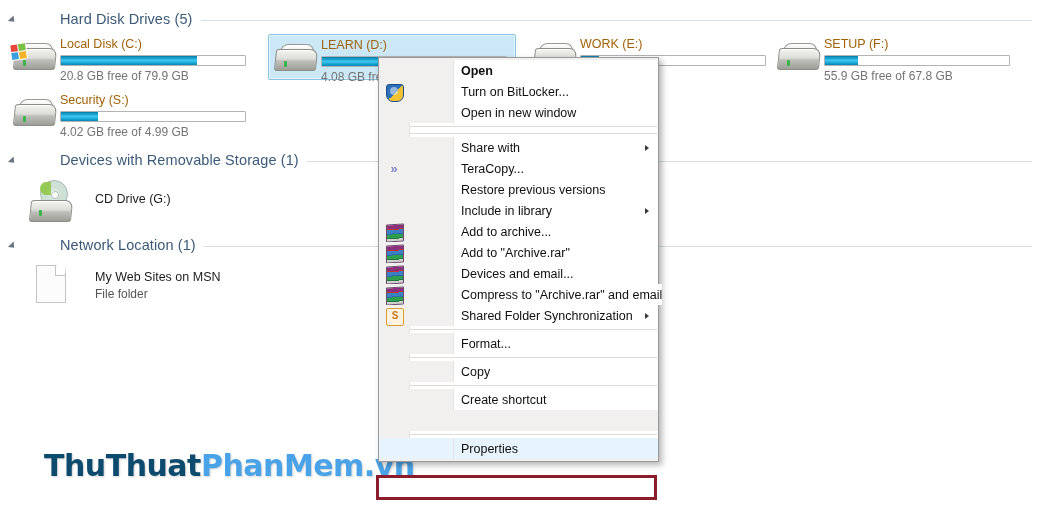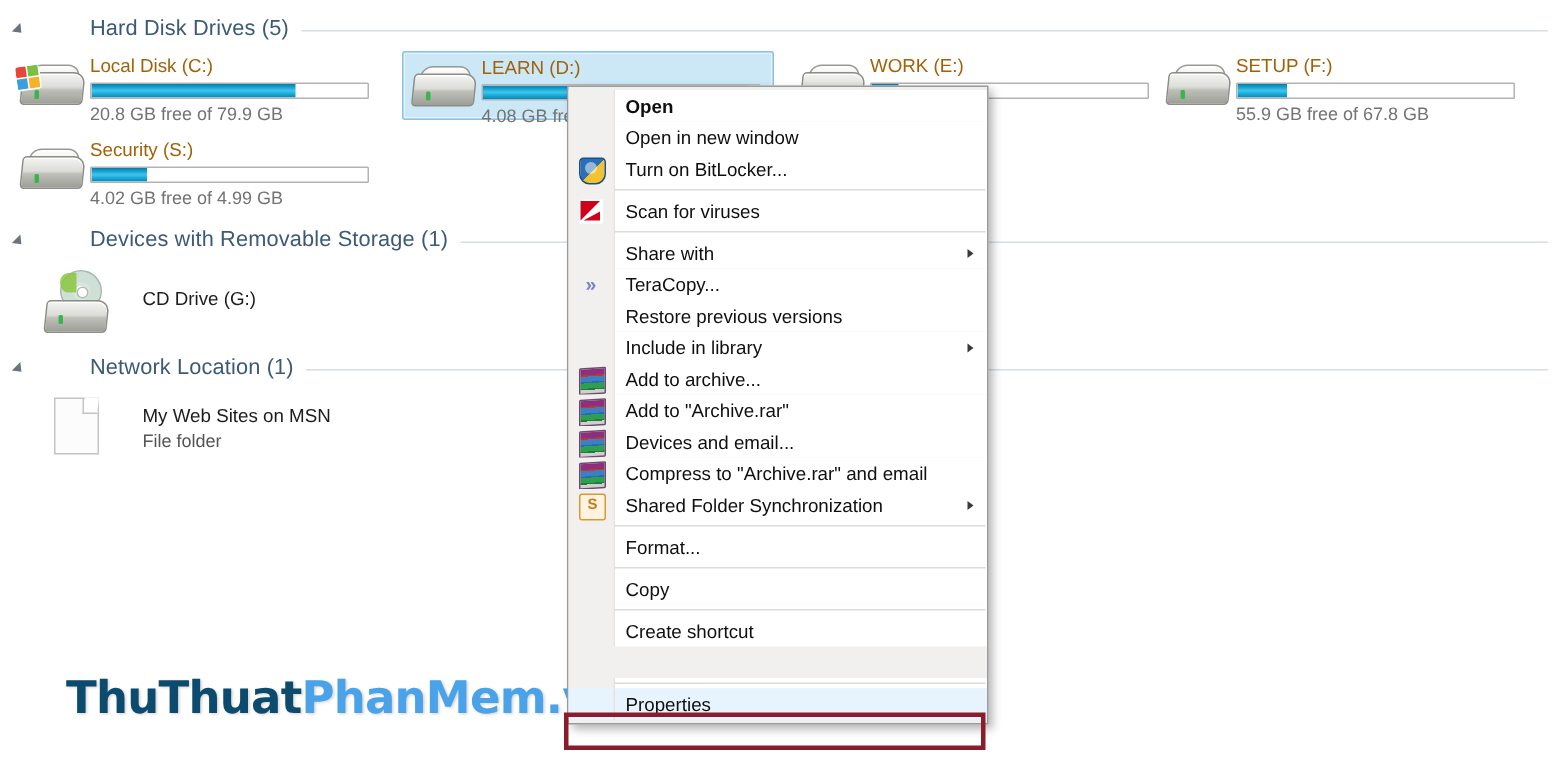--- a/index.html
+++ b/index.html
@@ -268,20 +268,21 @@
     box-sizing: border-box;
     font-size: 12.5px;
   }
   .mi {
     display: flex;
     align-items: center;
     height: 21px;
     padding: 0 0 0 0;
     position: relative;
     background: #f1f0ef;
+    gap: 44px;
   }
   .mi-gutter {
     width: 30px;
     flex: 0 0 auto;
     height: 21px;
     position: relative;
   }
   .mi-body {
     flex: 1 1 auto;
     height: 21px;
@@ -547,48 +548,40 @@
 <div id="ctxmenu">
 
   <div class="mi bold">
     <div class="mi-gutter"></div>
     <div class="mi-body">
         <span class="mi-label">Open</span>
       </div>
   </div>
 
   <div class="mi">
-    <div class="mi-gutter"></div>
-    <div class="mi-body">
-        <span class="mi-label">Open in new window</span>
-      </div>
-  </div>
-
-  <div class="mi">
     <div class="mi-gutter">
         <span class="ico ico-shield"></span>
       </div>
     <div class="mi-body">
         <span class="mi-label">Turn on BitLocker...</span>
+      </div>
+  </div>
+
+  <div class="mi">
+    <div class="mi-gutter"></div>
+    <div class="mi-body">
+        <span class="mi-label">Open in new window</span>
       </div>
   </div>
 
   <div class="sep">
       <div class="sg"></div>
       <div class="sl"></div>
     </div>
 
-  <div class="mi">
-    <div class="mi-gutter">
-        <span class="ico ico-kav"></span>
-      </div>
-    <div class="mi-body">
-        <span class="mi-label">Scan for viruses</span>
-      </div>
-  </div>
 
   <div class="sep">
       <div class="sg"></div>
       <div class="sl"></div>
     </div>
 
   <div class="mi">
     <div class="mi-gutter"></div>
     <div class="mi-body">
         <span class="mi-label">Share with</span>

